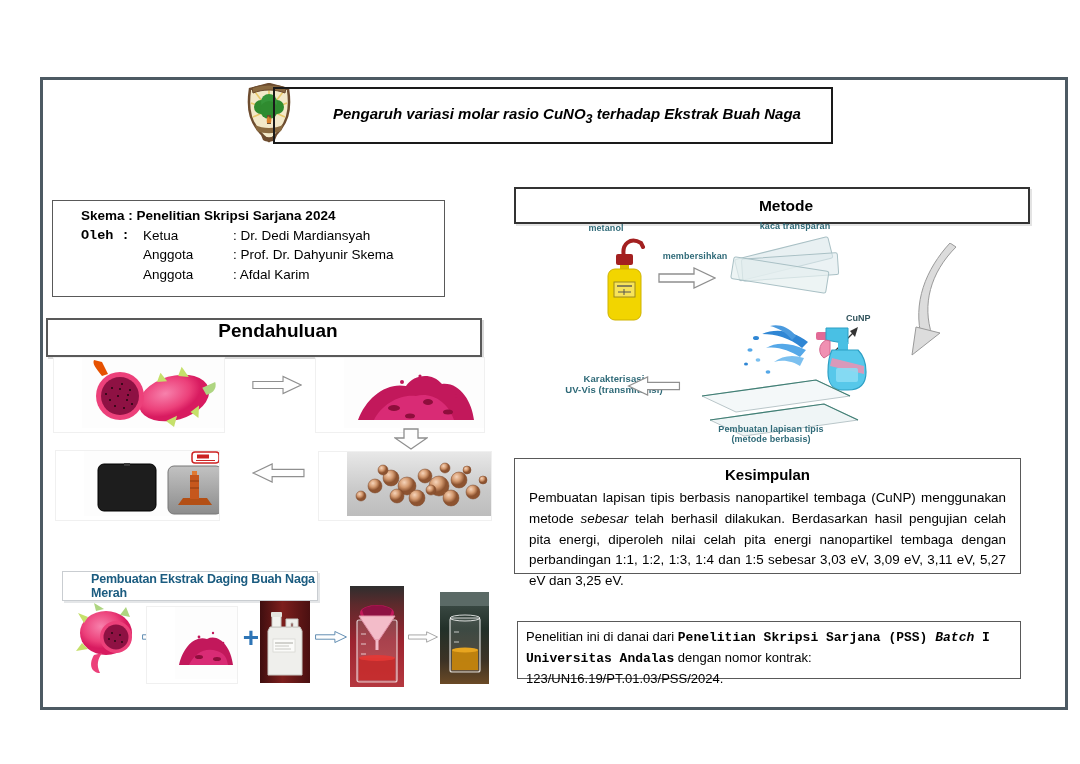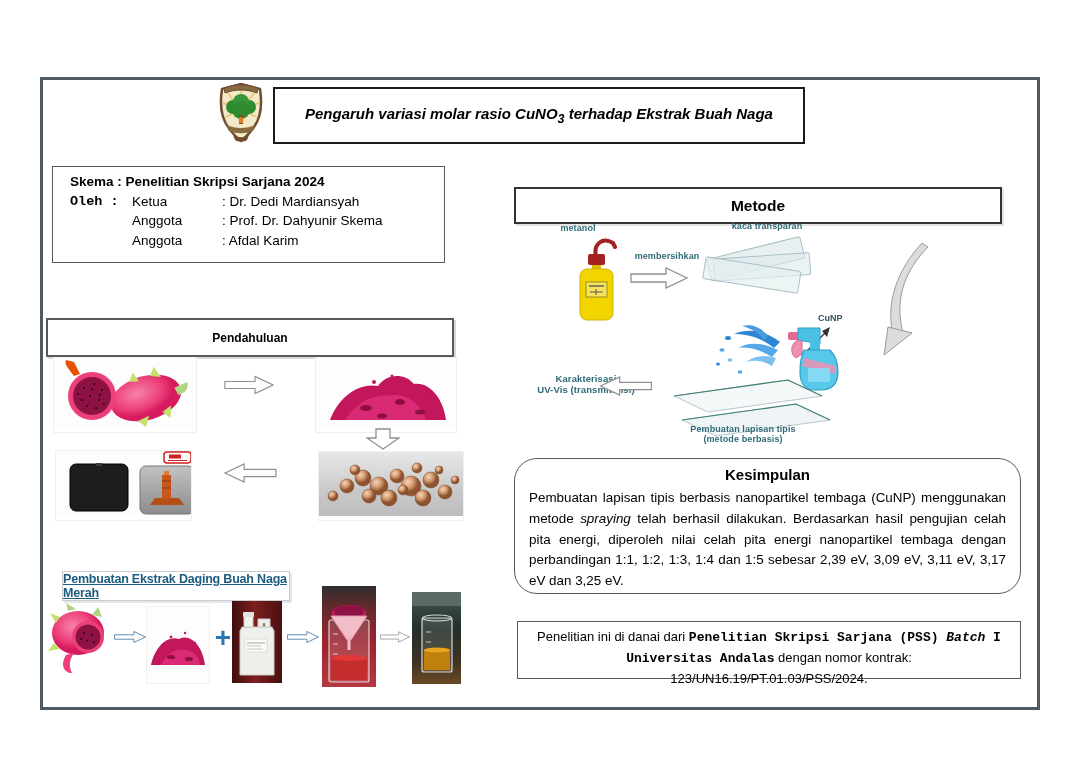--- a/index.html
+++ b/index.html
@@ -1,46 +1,46 @@
 <!DOCTYPE html>
 <html><head>
 <meta charset="utf-8">
 <style>
   html,body{margin:0;padding:0;background:#ffffff;}
   body{width:1080px;height:764px;position:relative;font-family:"Liberation Sans",sans-serif;color:#000;overflow:hidden;}
-  .abs{position:absolute;}
+  .abs{position:absolute;padding-left:28px;}
   .frame{left:40px;top:77px;width:994px;height:627px;border:3px solid #4d5a63;background:#fff;}
   .box{border:1.6px solid #595959;background:#fff;}
   
   .title-box{left:273px;top:87px;width:528px;height:53px;border:2px solid #1a1a1a;display:flex;flex-direction:column;justify-content:center;text-align:center;font-weight:bold;font-style:italic;font-size:15px;line-height:1.65;}
   .logo{left:217px;top:83px;width:48px;height:61px;}
   
-  .skema-box{left:52px;top:166px;width:393px;height:97px;font-size:13.5px;padding:7px 17px;box-sizing:border-box;}
+  .skema-box{left:52px;top:200px;width:393px;height:97px;font-size:13.5px;padding:7px 28px;box-sizing:border-box;}
   .skema-grid{display:grid;grid-template-columns:62px 90px 1fr;row-gap:4.5px;}
   .span-all{grid-column:1 / 4;font-weight:bold;}
   .bold{font-weight:bold;font-family:Liberation Mono, monospace;}
   
-  .pend-hdr{left:46px;top:318px;width:404px;height:35px;border:2px solid #595959;display:flex;align-items:center;justify-content:center;font-weight:bold;font-size:12px;box-shadow:2px 2px 0 #d9d9d9;}
+  .pend-hdr{left:46px;top:318px;width:404px;height:35px;border:2px solid #595959;display:flex;justify-content:center;font-weight:bold;font-size:19px;box-shadow:2px 2px 0 #d9d9d9;}
   .metode-hdr{left:514px;top:187px;width:484px;height:33px;border:2px solid #333;display:flex;align-items:center;justify-content:center;font-weight:bold;font-size:15.5px;box-shadow:2px 2px 0 #e3e3e3;}
   
   .dlabel{font-size:9px;font-weight:bold;color:#2f6a78;text-align:center;letter-spacing:.1px;}
   .cunp-label{font-size:9px;font-weight:bold;color:#31535c;}
   
   .photo{background:#fff;border:1px solid #f0f0f0;}
   
-  .extract-title{left:62px;top:571px;width:226px;height:28px;border:1px solid #c9cdd1;box-shadow:2px 2px 0 #e4e6e8;display:flex;align-items:center;justify-content:center;font-weight:bold;font-size:12.5px;color:#1b5c80;transform-origin:left center;letter-spacing:-.2px;text-decoration:underline;}
+  .extract-title{left:62px;top:571px;width:226px;height:28px;border:1px solid #c9cdd1;box-shadow:2px 2px 0 #e4e6e8;display:flex;align-items:center;justify-content:center;font-weight:bold;font-size:12.5px;color:#1b5c80;transform-origin:left center;letter-spacing:-.2px;}
   .plus{left:208px;top:622px;width:30px;font-size:28px;font-weight:bold;color:#2e75b6;text-align:center;}
   
-  .kes-box{left:514px;top:458px;width:507px;height:136px;box-sizing:border-box;padding:5px 14px;border-radius:23px;}
+  .kes-box{left:514px;top:458px;width:507px;height:116px;box-sizing:border-box;padding:5px 14px;}
   .kes-hdr{text-align:center;font-weight:bold;font-size:15px;margin:2px 0 5px 0;}
   .kes-body{font-size:13.4px;line-height:1.55;text-align:justify;}
   .it{font-style:italic;}
   
   .fund-box{left:517px;top:621px;width:504px;height:58px;box-sizing:border-box;display:flex;align-items:center;justify-content:center;padding:4px 8px;}
-  .fund-text{font-size:13px;line-height:1.55;text-align:center;margin-top:16px;}
+  .fund-text{font-size:13px;line-height:1.55;text-align:left;margin-top:16px;}
 </style>
 </head>
 <body>
 
 <div class="abs frame"></div>
 
 <div class="abs logo">
   <svg width="48" height="61" viewBox="0 0 48 61">
     <path d="M24,1 L43,6 C46,26 44,42 24,58 C4,42 2,26 5,6 Z" fill="#f3e9c9" stroke="#6d4c2f" stroke-width="2.5"></path>
     <g stroke="#e8c86a" stroke-width="1.6">
@@ -466,21 +466,21 @@
     <rect x="12" y="58" width="26" height="20" fill="#c8860a" opacity="0.92"></rect>
     <ellipse cx="25" cy="58" rx="13" ry="2.5" fill="#e8a51f"></ellipse>
     <line x1="14" y1="40" x2="19" y2="40" stroke="rgba(255,255,255,0.7)" stroke-width="1"></line>
     <line x1="14" y1="50" x2="19" y2="50" stroke="rgba(255,255,255,0.7)" stroke-width="1"></line>
   </svg>
 </div>
 
 <div class="abs box kes-box">
   <div class="kes-hdr">Kesimpulan</div>
   <div class="kes-body">
-    <span>Pembuatan lapisan tipis berbasis nanopartikel tembaga (CuNP) menggunakan metode </span><span class="it">spraying</span><span> telah berhasil dilakukan. Berdasarkan hasil pengujian celah pita energi, diperoleh nilai celah pita energi nanopartikel tembaga dengan perbandingan 1:1, 1:2, 1:3, 1:4 dan 1:5 sebesar 2,39 eV, 3,09 eV, 3,11 eV, 3,17 eV dan 3,25 eV.</span>
+    <span>Pembuatan lapisan tipis berbasis nanopartikel tembaga (CuNP) menggunakan metode </span><span class="it">sebesar</span><span> telah berhasil dilakukan. Berdasarkan hasil pengujian celah pita energi, diperoleh nilai celah pita energi nanopartikel tembaga dengan perbandingan 1:1, 1:2, 1:3, 1:4 dan 1:5 sebesar 3,03 eV, 3,09 eV, 3,11 eV, 5,27 eV dan 3,25 eV.</span>
   </div>
 </div>
 
 <div class="abs box fund-box">
   <div class="fund-text">
     <span>Penelitian ini di danai dari </span><span class="bold">Penelitian Skripsi Sarjana (PSS) </span><span class="bold it">Batch</span><span class="bold"> I Universitas Andalas</span><span> dengan nomor kontrak: 123/UN16.19/PT.01.03/PSS/2024.</span>
   </div>
 </div>
 
 </body></html>

